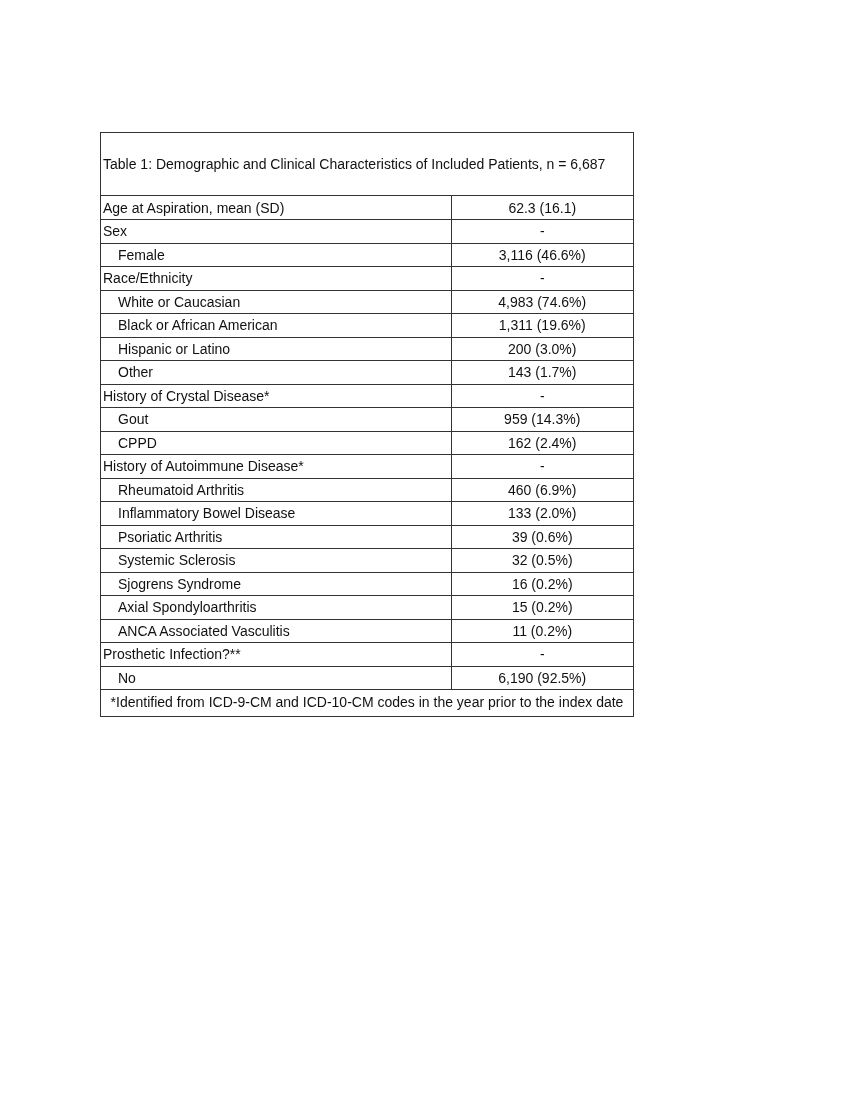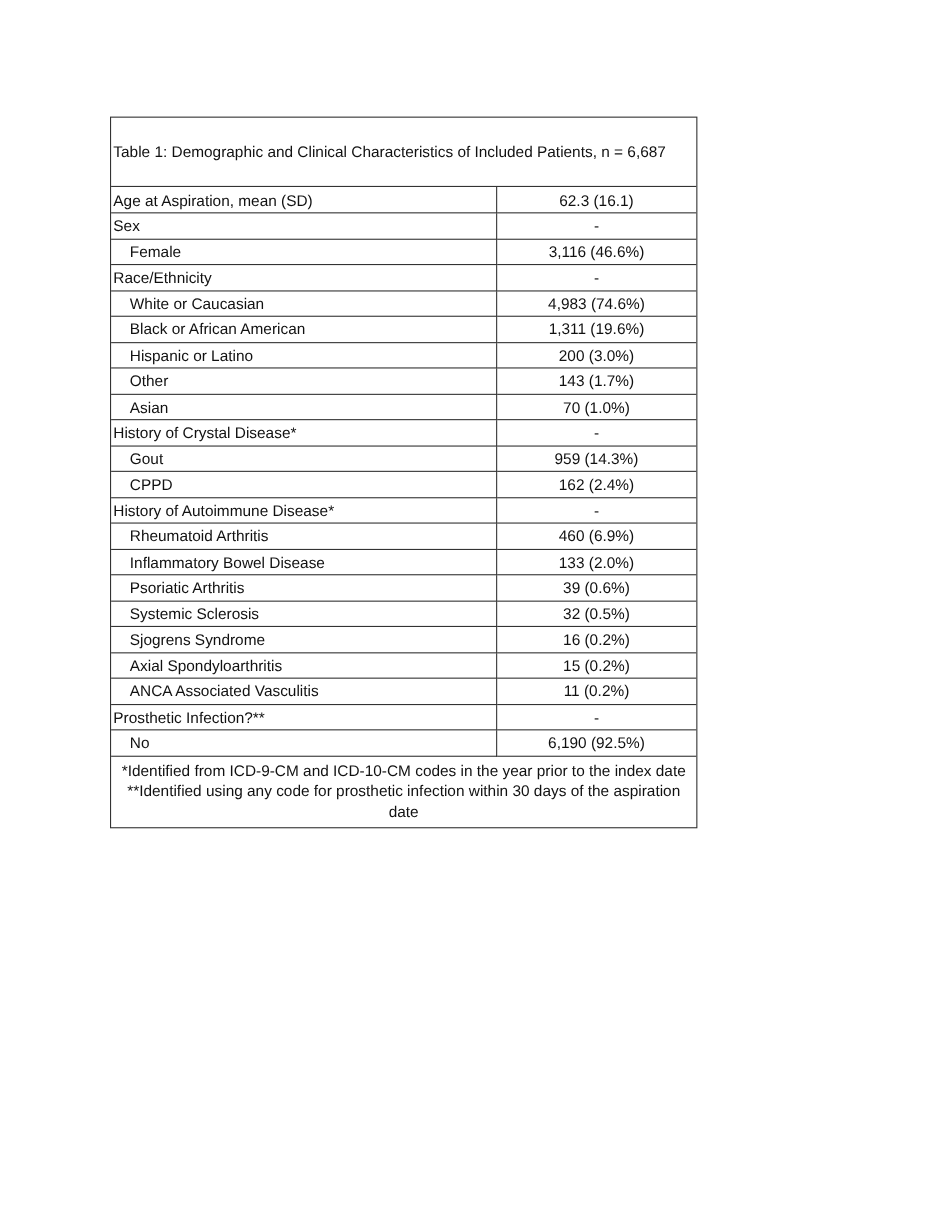--- a/index.html
+++ b/index.html
@@ -10,21 +10,21 @@
     body {
       width: 850px;
       height: 1100px;
       position: relative;
       font-family: "Liberation Sans", sans-serif;
       color: #111111;
     }
     .table-wrap {
       position: absolute;
       left: 100px;
-      top: 106px;
+      top: 132px;
       width: 534px;
       border: 1.5px solid #333333;
       box-sizing: border-box;
     }
     .title-cell {
       height: 63px;
       border-bottom: 1.2px solid #333333;
       font-size: 14px;
       line-height: 63px;
       padding-left: 2px;
@@ -100,24 +100,20 @@
         </tr>
         <tr>
           <td class="label sub">Hispanic or Latino</td>
           <td class="value">200 (3.0%)</td>
         </tr>
         <tr>
           <td class="label sub">Other</td>
           <td class="value">143 (1.7%)</td>
         </tr>
         <tr>
-          <td class="label sub">Asian</td>
-          <td class="value">70 (1.0%)</td>
-        </tr>
-        <tr>
           <td class="label">History of Crystal Disease*</td>
           <td class="value">-</td>
         </tr>
         <tr>
           <td class="label sub">Gout</td>
           <td class="value">959 (14.3%)</td>
         </tr>
         <tr>
           <td class="label sub">CPPD</td>
           <td class="value">162 (2.4%)</td>
@@ -159,15 +155,14 @@
           <td class="value">-</td>
         </tr>
         <tr>
           <td class="label sub">No</td>
           <td class="value">6,190 (92.5%)</td>
         </tr>
       </tbody>
   </table>
   <div class="footnotes">
     <span class="footnote">*Identified from ICD-9-CM and ICD-10-CM codes in the year prior to the index date</span>
-    <span class="footnote">**Identified using any code for prosthetic infection within 30 days of the aspiration date</span>
   </div>
 </div>
 
 </body></html>

